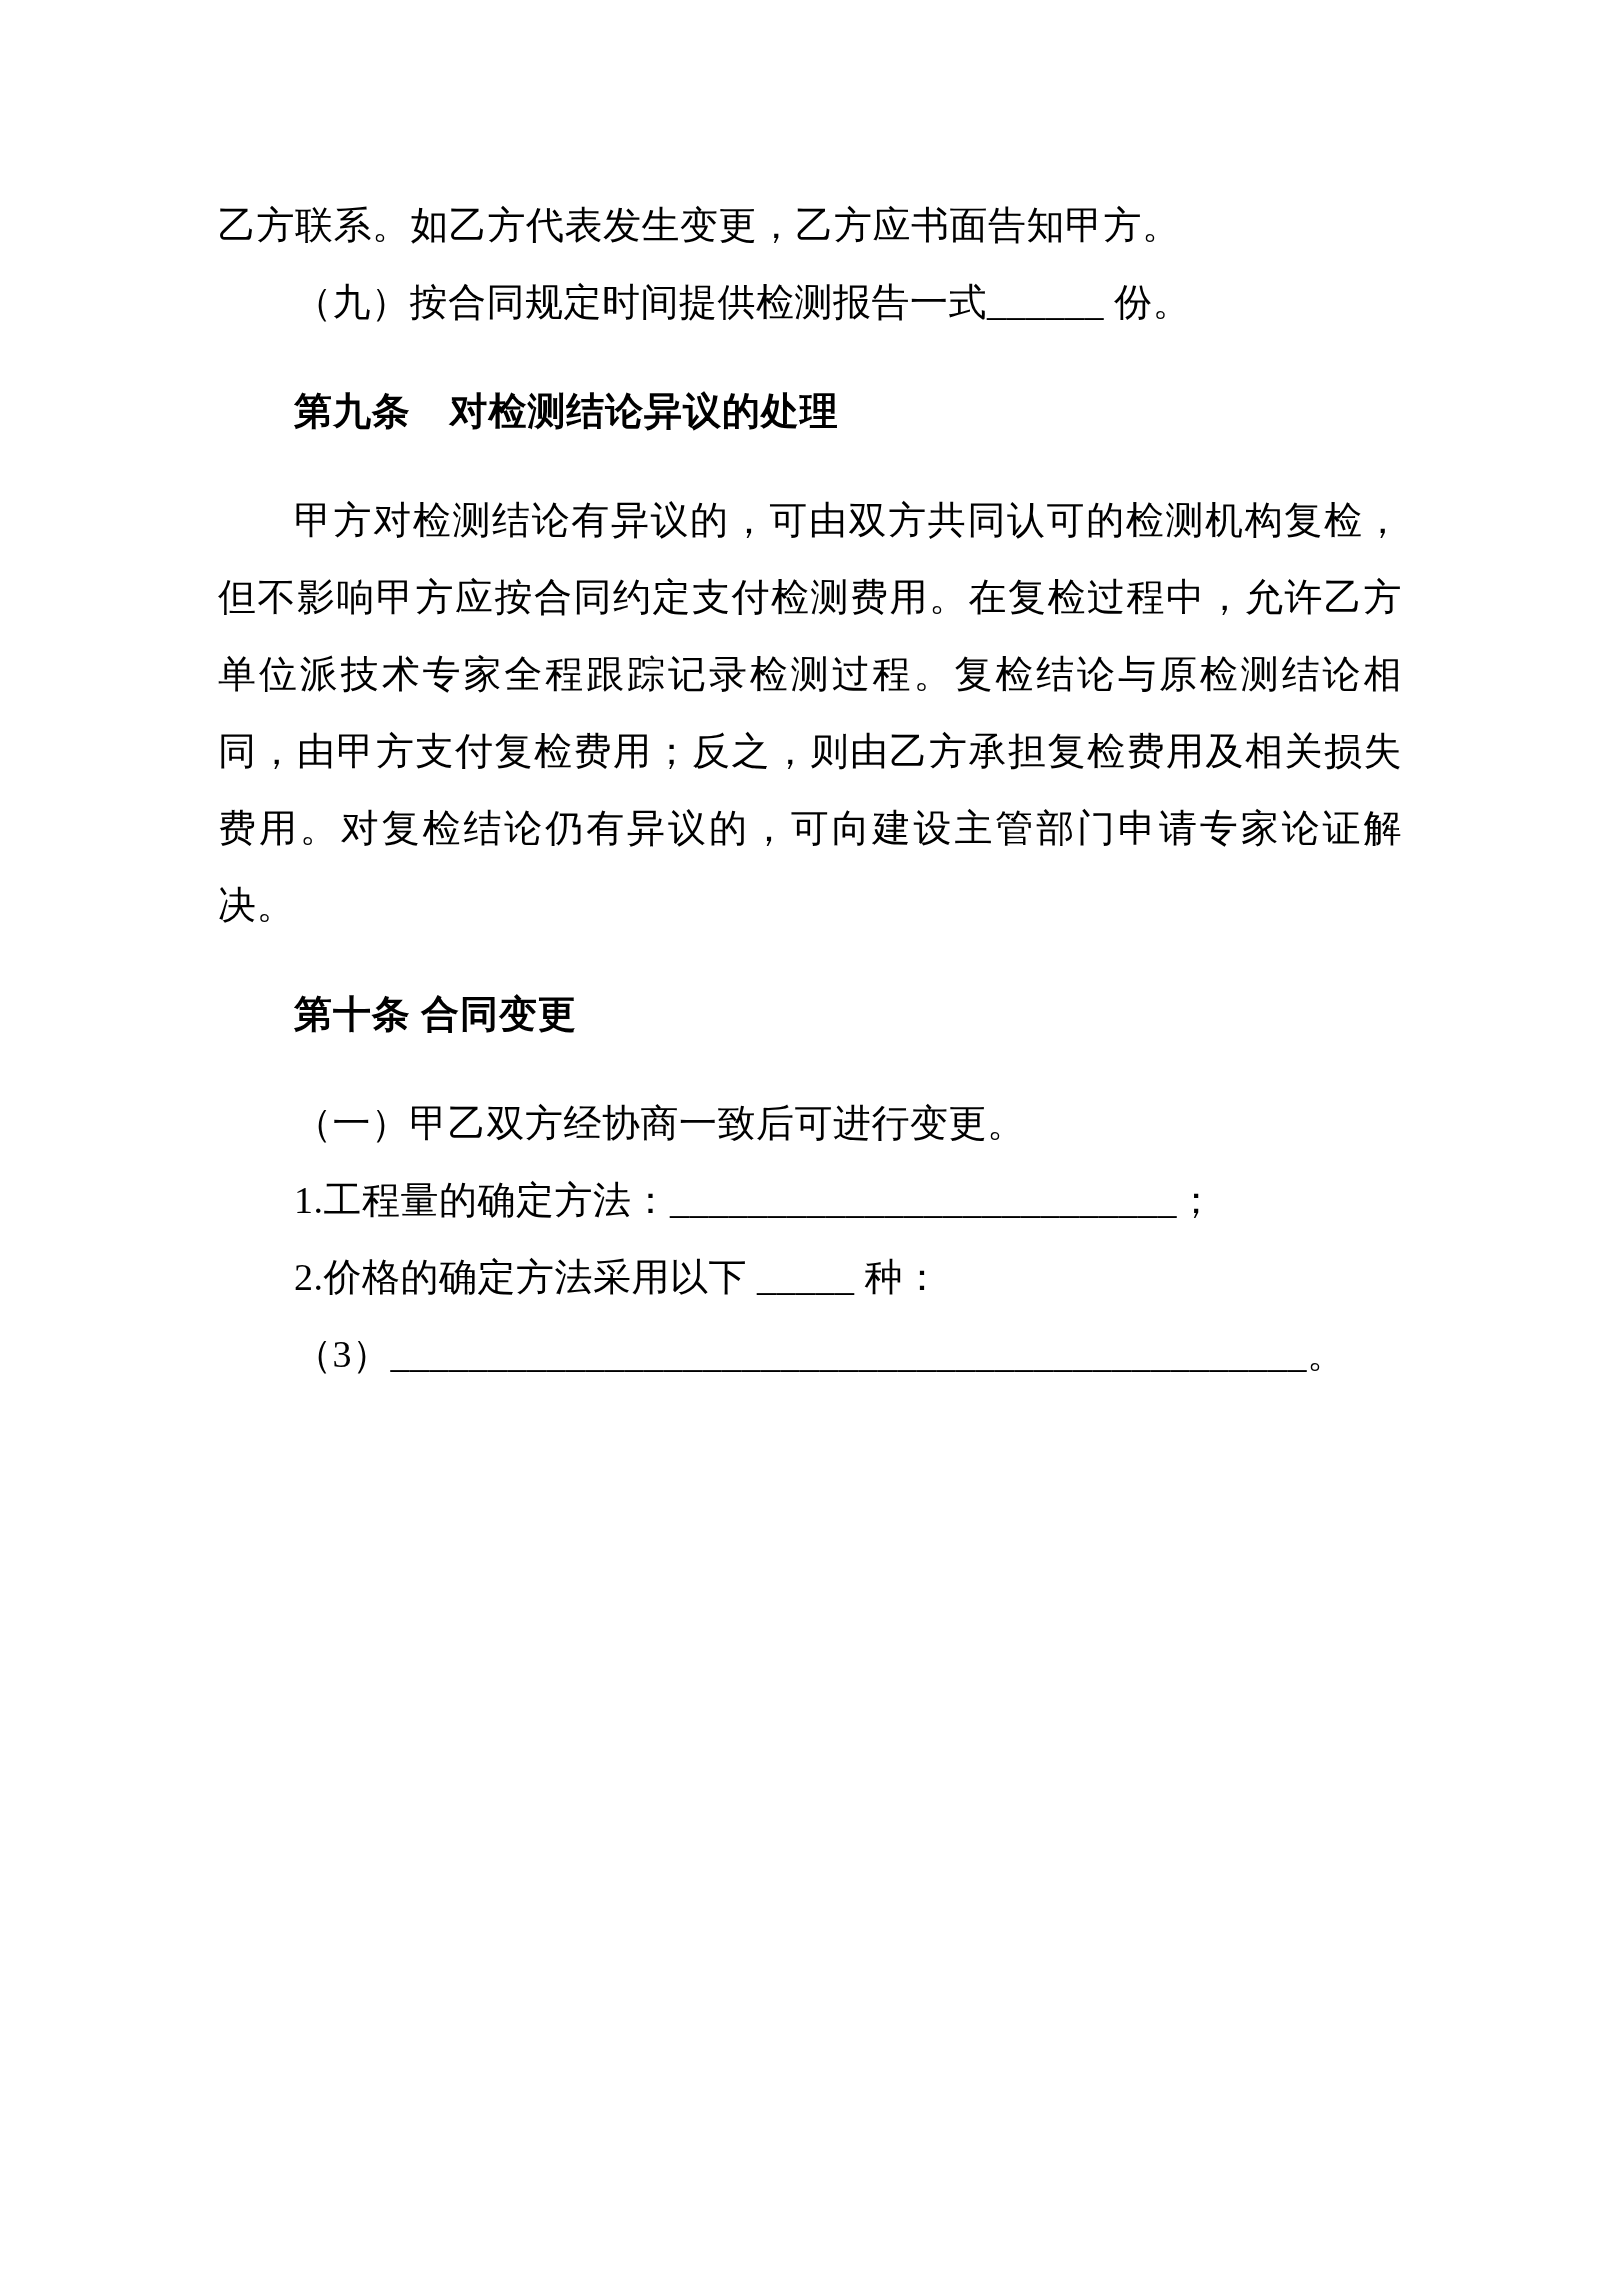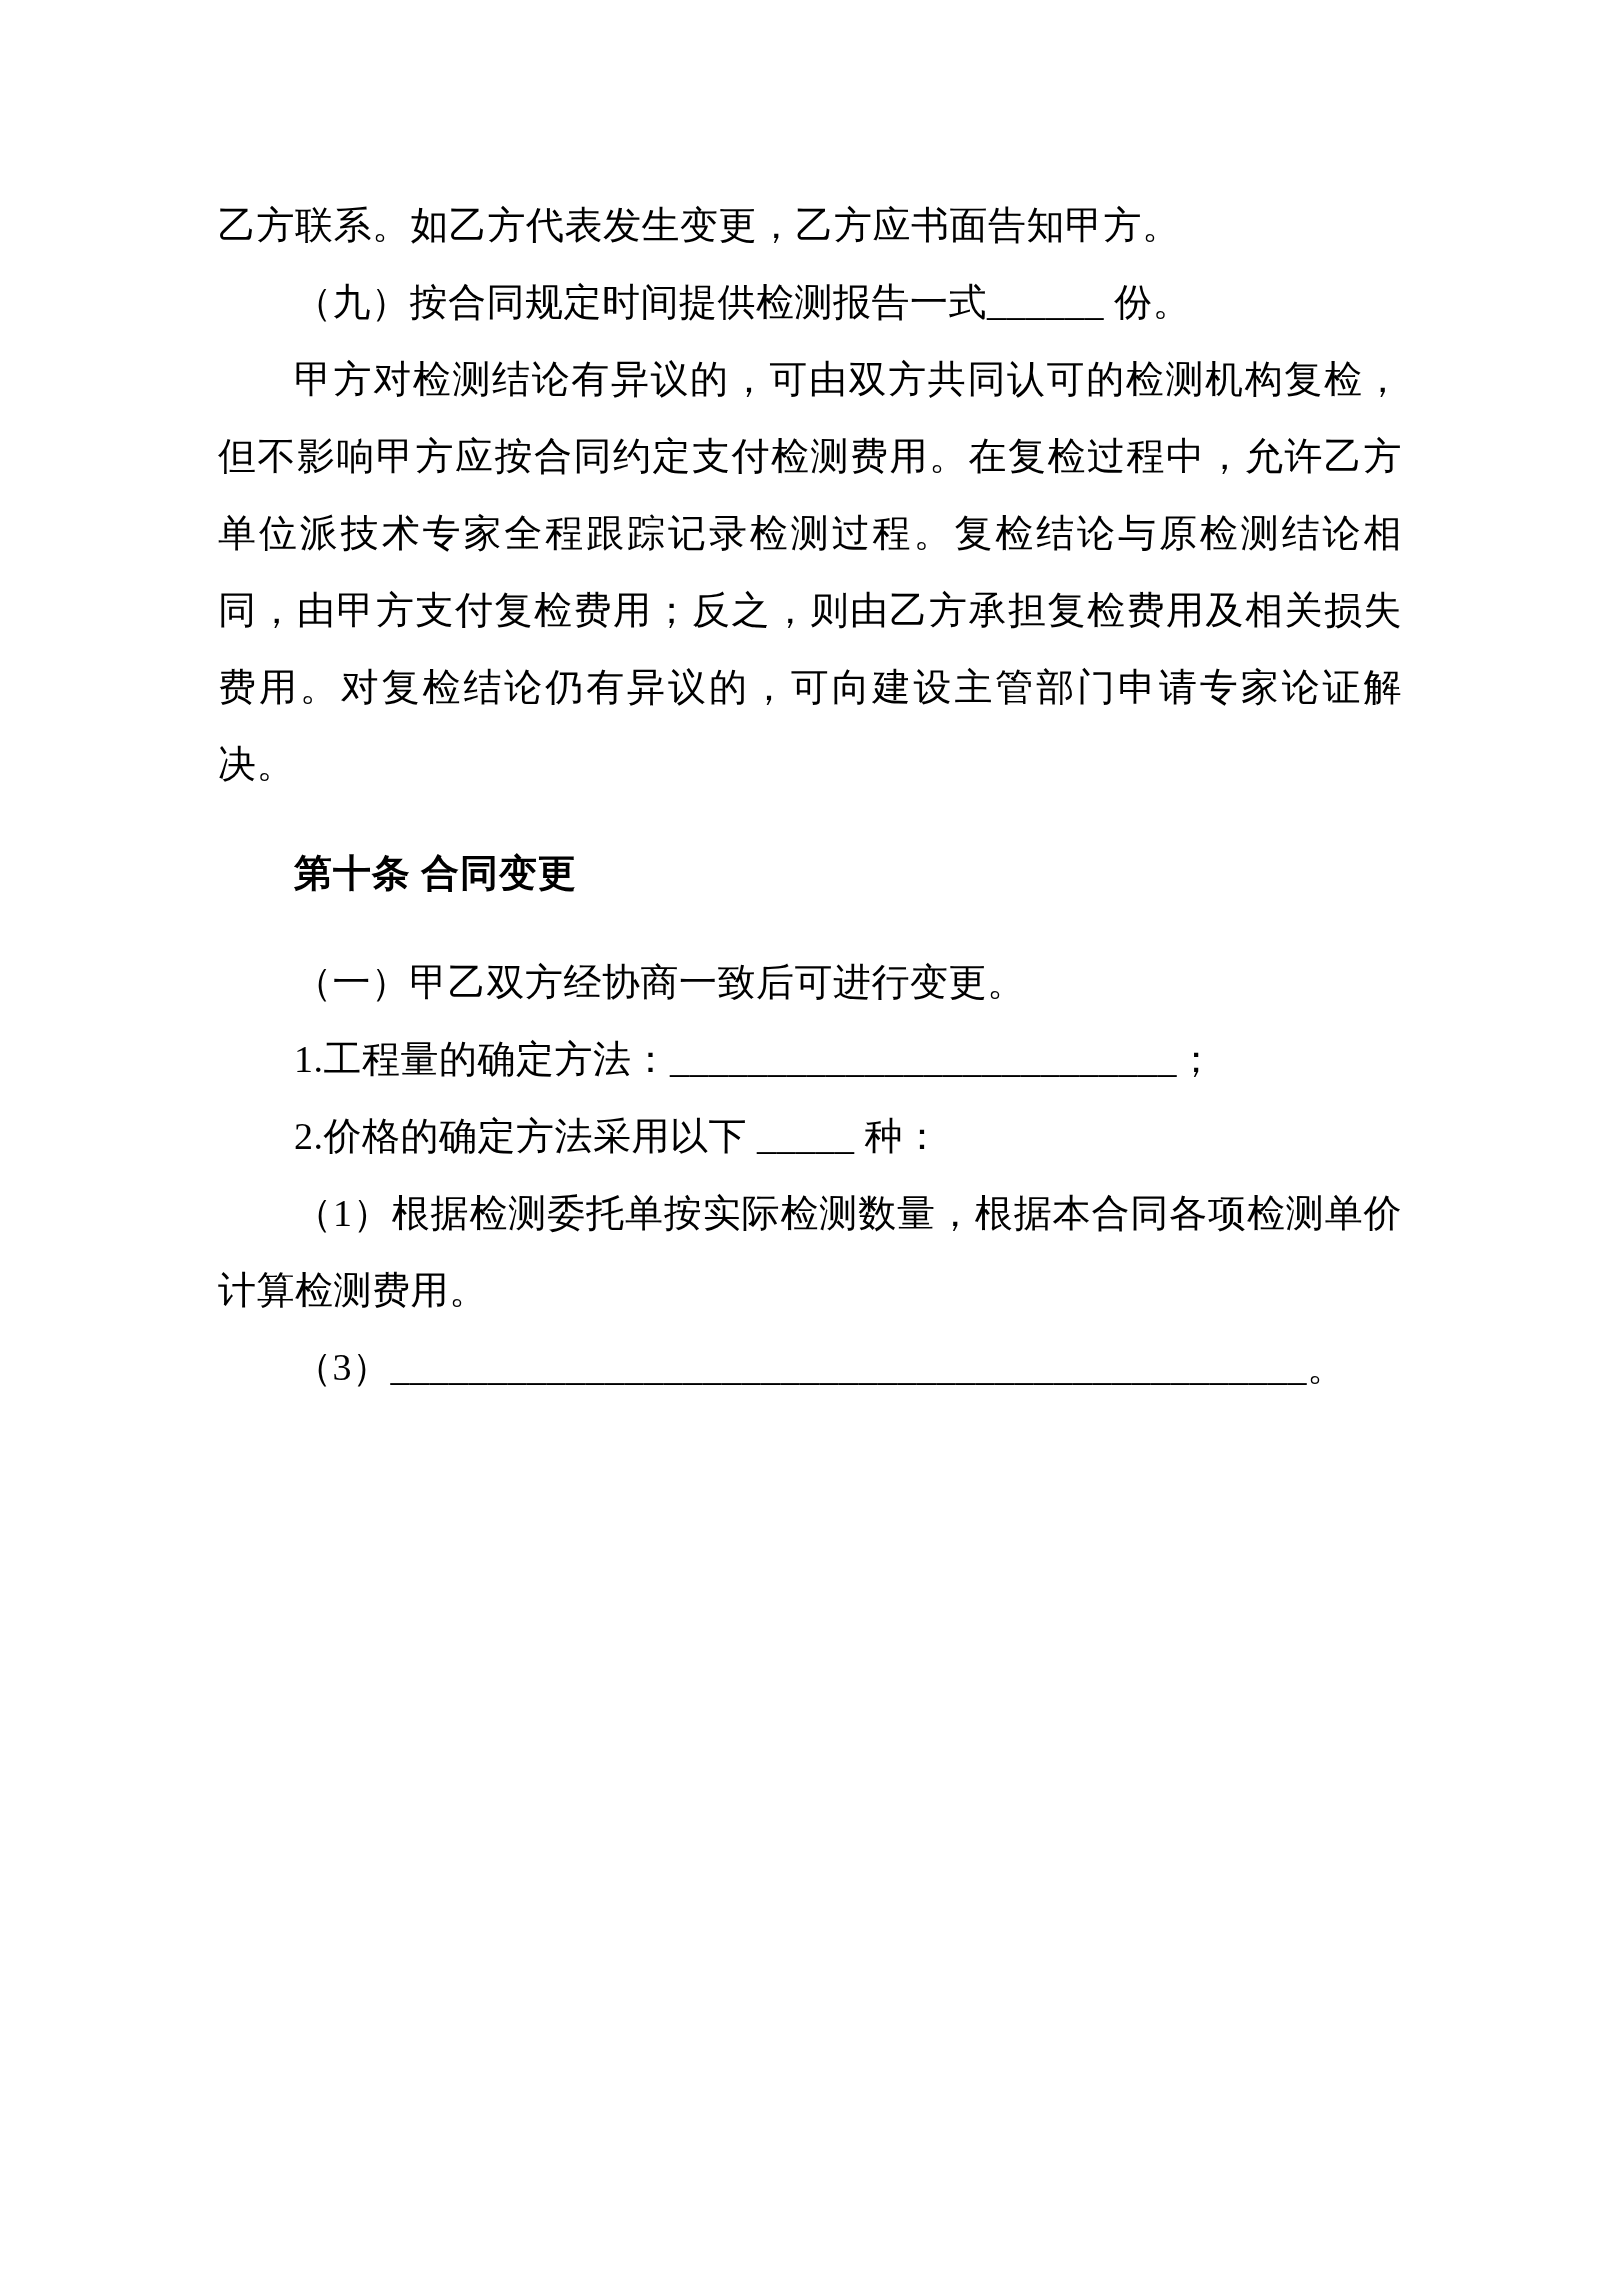--- a/index.html
+++ b/index.html
@@ -53,23 +53,23 @@
     color: #000000;
   }
 </style>
 </head>
 <body>
 
 <div class="page">
   <div class="content">
     <p class="body">乙方联系。如乙方代表发生变更，乙方应书面告知甲方。</p>
     <p class="body indent">（九）按合同规定时间提供检测报告一式______ 份。</p>
+    <p class="heading">第九条　对检测结论异议的处理</p>
     <p class="body indent">甲方对检测结论有异议的，可由双方共同认可的检测机构复检，但不影响甲方应按合同约定支付检测费用。在复检过程中，允许乙方单位派技术专家全程跟踪记录检测过程。复检结论与原检测结论相同，由甲方支付复检费用；反之，则由乙方承担复检费用及相关损失费用。对复检结论仍有异议的，可向建设主管部门申请专家论证解决。</p>
     <p class="heading">第十条 合同变更</p>
     <p class="body indent">（一）甲乙双方经协商一致后可进行变更。</p>
     <p class="body indent">1.工程量的确定方法：__________________________；</p>
     <p class="body indent">2.价格的确定方法采用以下 _____ 种：</p>
-    <p class="body indent">（1）根据检测委托单按实际检测数量，根据本合同各项检测单价计算检测费用。</p>
     <p class="body indent">（3）_______________________________________________。</p>
   </div>
   <div class="page-number">30</div>
 </div>
 
 
 </body></html>

